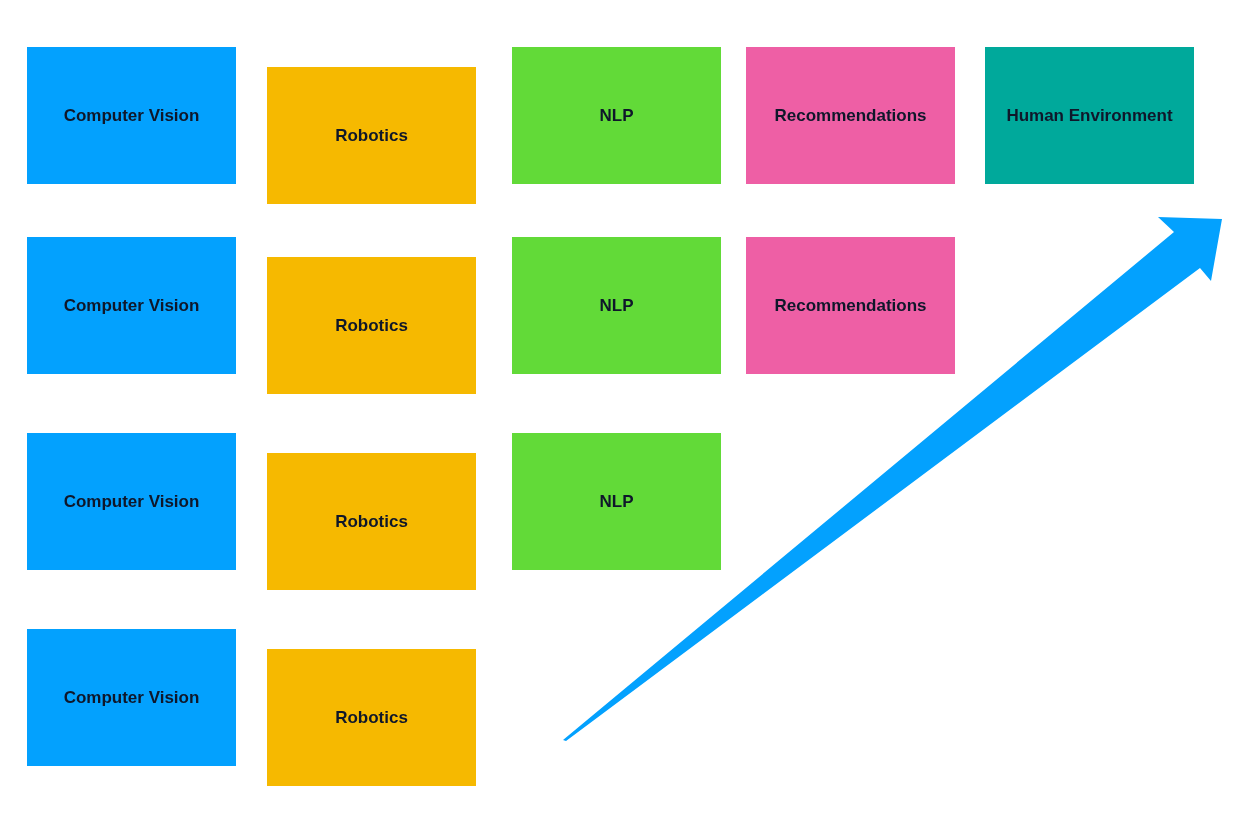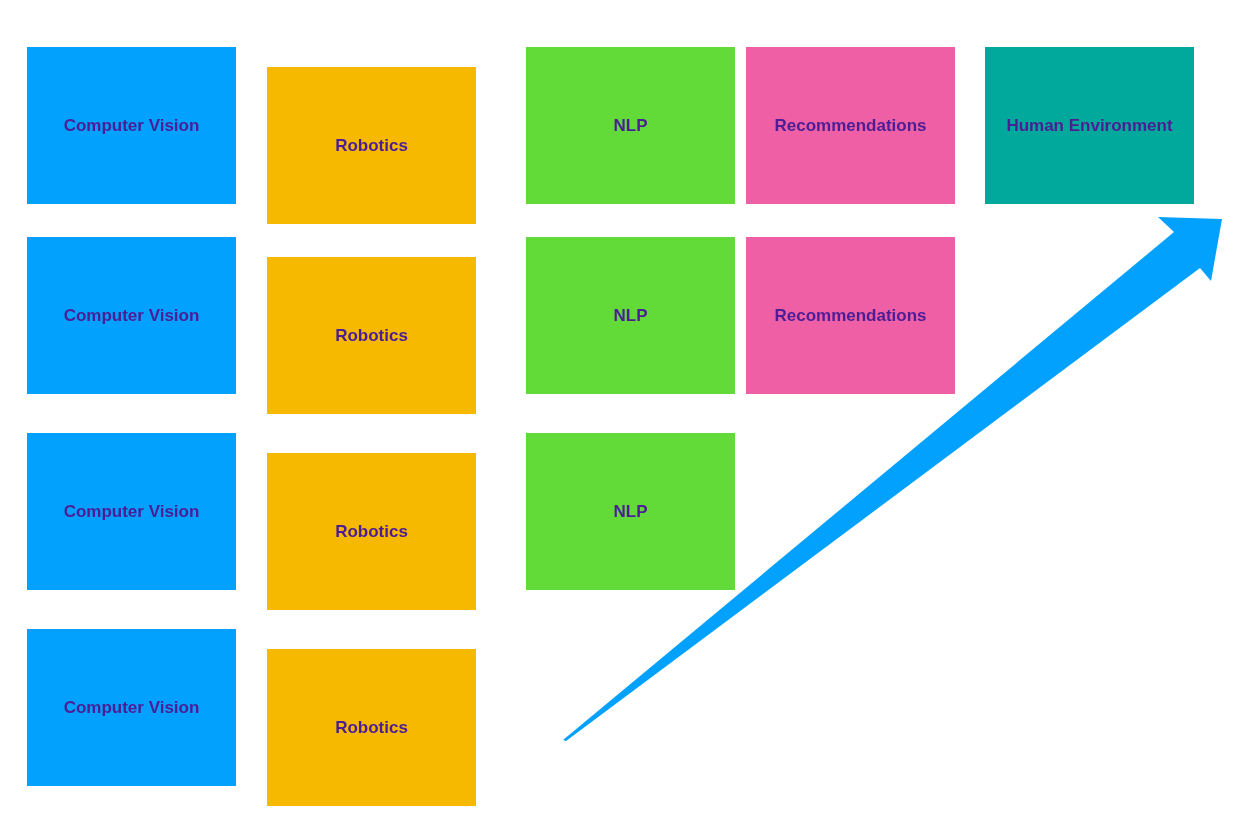--- a/index.html
+++ b/index.html
@@ -1,21 +1,21 @@
 <!DOCTYPE html>
 <html><head>
   <meta charset="utf-8">
   <style>
     html, body { margin: 0; padding: 0; background: #ffffff; }
     body { width: 1250px; height: 833px; position: relative; overflow: hidden;
            font-family: "Liberation Sans", sans-serif; }
-    .tile { position: absolute; width: 209px; height: 157px;
+    .tile { position: absolute; width: 209px; height: 137px;
             display: flex; align-items: center; justify-content: center;
-            color: #4c1d95; font-weight: bold; font-size: 17px; }
-    .c0 { left: 27px; } .c1 { left: 267px; margin-top: 20px; } .c2 { left: 526px; } .c3 { left: 746px; } .c4 { left: 985px; text-align: center; }
+            color: #0f172a; font-weight: bold; font-size: 17px; }
+    .c0 { left: 27px; } .c1 { left: 267px; margin-top: 20px; } .c2 { left: 512px; } .c3 { left: 746px; } .c4 { left: 985px; text-align: center; }
     .r0 { top: 47px; } .r1 { top: 237px; } .r2 { top: 433px; } .r3 { top: 629px; }
     #arrow { position: absolute; left: 0; top: 0; width: 1250px; height: 833px; pointer-events: none; }
   </style>
 </head>
 <body>
 
 <div id="grid">
     <div class="tile c0 r0" style="background: rgb(3, 161, 254);">
       <span>Computer Vision</span>
     </div>

